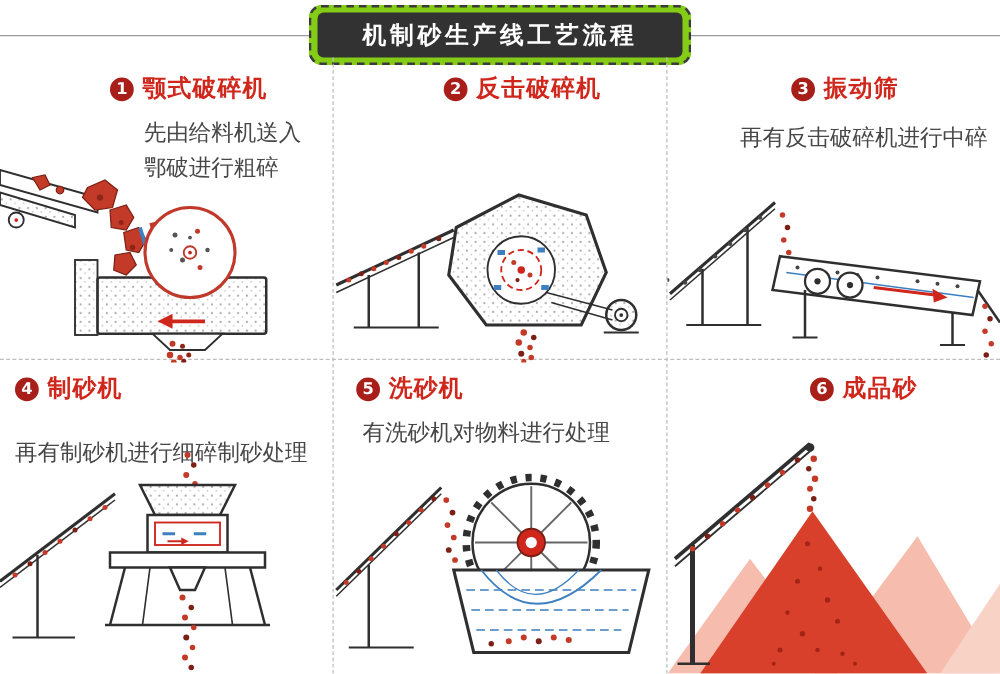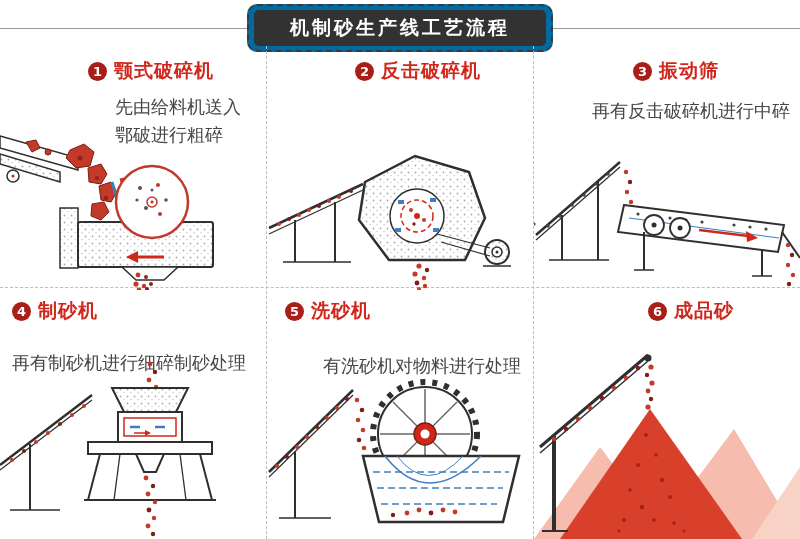--- a/index.html
+++ b/index.html
@@ -2,21 +2,21 @@
 <html><head>
 <meta charset="utf-8">
 <style>
   html,body { margin:0; padding:0; background:#fff; }
   .page { position:relative; width:800px; height:539px; background:#fff; overflow:hidden;
           font-family:"DejaVu Sans","Liberation Sans",sans-serif; }
 
   
   .topline { position:absolute; top:28px; left:0; width:800px; height:0; border-top:1px solid #9a9a9a; }
   .banner-wrap { position:absolute; top:4px; left:50%; transform:translateX(-50%);
-                 background:#0369a1; border:2px dashed #3a3a3a; border-radius:10px; padding:4px 5px; }
+                 background:#84cc16; border:2px dashed #3a3a3a; border-radius:10px; padding:4px 5px; }
   .banner { background:#323232; color:#fff; border-radius:5px; font-size:19px; font-weight:bold;
             padding:5px 36px; letter-spacing:3px; white-space:nowrap; }
 
   
   .vline { position:absolute; top:46px; height:493px; width:0; border-left:1px dashed #bdbdbd; }
   .v1 { left:266px; } .v2 { left:533px; }
   .hline { position:absolute; top:287px; left:0; width:800px; height:0; border-top:1px dashed #bdbdbd; }
 
   
   .cell { position:absolute; }
@@ -38,21 +38,21 @@
   #cell2 .step-header { left:88px;  top:13px; }
   #cell3 .step-header { left:99px;  top:13px; }
   #cell4 .step-header { left:12px;  top:11px; }
   #cell5 .step-header { left:18px;  top:11px; }
   #cell6 .step-header { left:114px; top:11px; }
 
   #cell1 .step-desc { left:115px; top:48px; }
   #cell2 .step-desc { left:53px;  top:52px; }
   #cell3 .step-desc { left:58px;  top:52px; }
   #cell4 .step-desc { left:12px;  top:50px;margin-top:12px; }
-  #cell5 .step-desc { left:23px;  top:65px;margin-left:33px; }
+  #cell5 .step-desc { left:23px;  top:46px; }
 
   .illus { position:absolute; left:0; display:block; }
   #cell1 .illus { top:85px; }
   #cell2 .illus { top:105px; }
   #cell3 .illus { top:105px; }
   #cell4 .illus { top:73px; }
   #cell5 .illus { top:73px; }
   #cell6 .illus { top:48px; }
 </style>
 </head>

